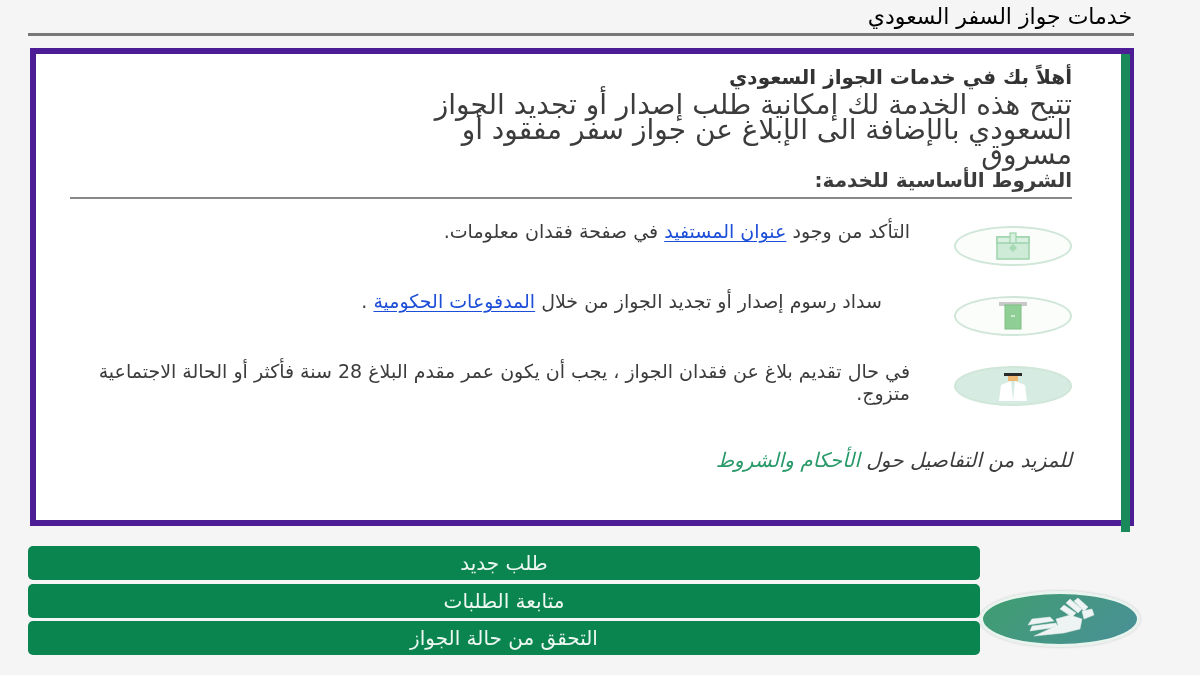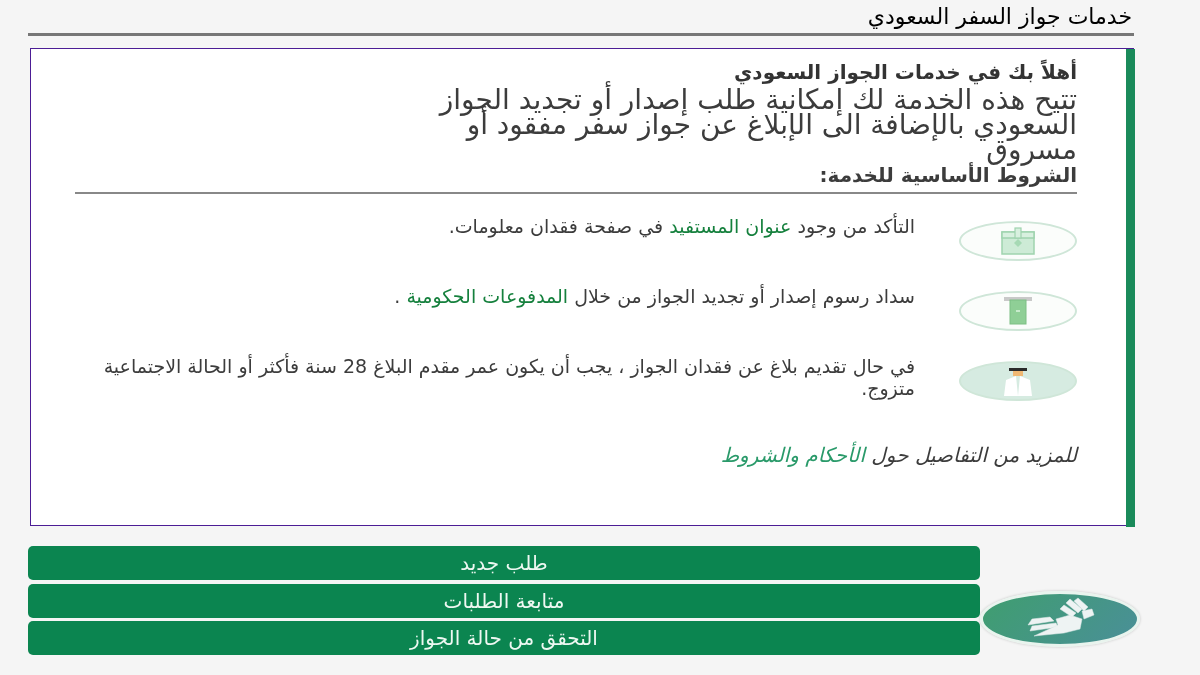--- a/index.html
+++ b/index.html
@@ -27,21 +27,21 @@
     height: 3px;
     background: #777;
   }
   .card {
     position: absolute;
     left: 30px;
     top: 48px;
     width: 1104px;
     height: 478px;
     background: #fff;
-    border: 1px solid #4c1d95;
+    border: 6px solid #4c1d95;
   }
   .card-accent {
     position: absolute;
     right: -2px;
     top: 0;
     width: 9px;
     height: 478px;
     background: #1a8a5a;
   }
   .card-inner {
@@ -100,21 +100,22 @@
   }
   .cond-icon.filled { background: #d6ebe1; }
   .cond-text {
     font-size: 19px;
     line-height: 22px;
     color: #3c3c3c;
     width: 840px;
     letter-spacing: 0.5px;
   }
   .link {
-    color: #15803d;
+    color: #1d4ed8;
+    text-decoration: underline;
     text-underline-offset: 3px;
   }
   .plain-link { color: #2a9a6a; }
   .more {
     position: absolute;
     right: 0;
     top: 394px;
     font-size: 20px;
     color: #3c3c3c;
     letter-spacing: 0.5px;
@@ -175,21 +176,21 @@
         <path d="M20 13 L24 17 L20 21 L16 17 Z" fill="#a6d9b4"></path>
       </svg>
     </div>
     <div class="cond-text">
       <span>التأكد من وجود</span>
       <span class="link">عنوان المستفيد</span>
       <span>في صفحة فقدان معلومات.</span>
     </div>
   </div>
 
-  <div class="cond-row" style="right:56px; top:236px;">
+  <div class="cond-row" style="right:56px; top:236px;gap:28px;">
     <div class="cond-icon">
       <svg width="40" height="32" viewBox="0 0 40 32">
         <rect x="6" y="2" width="28" height="4" fill="#c9c9c9"></rect>
         <rect x="12" y="5" width="16" height="24" fill="#8fcf96" stroke="#7cbf84" stroke-width="1"></rect>
         <rect x="18" y="15" width="4" height="2" fill="#c8ebcc"></rect>
       </svg>
     </div>
     <div class="cond-text">
       <span>سداد رسوم إصدار أو تجديد الجواز من خلال</span>
       <span class="link">المدفوعات الحكومية</span>

